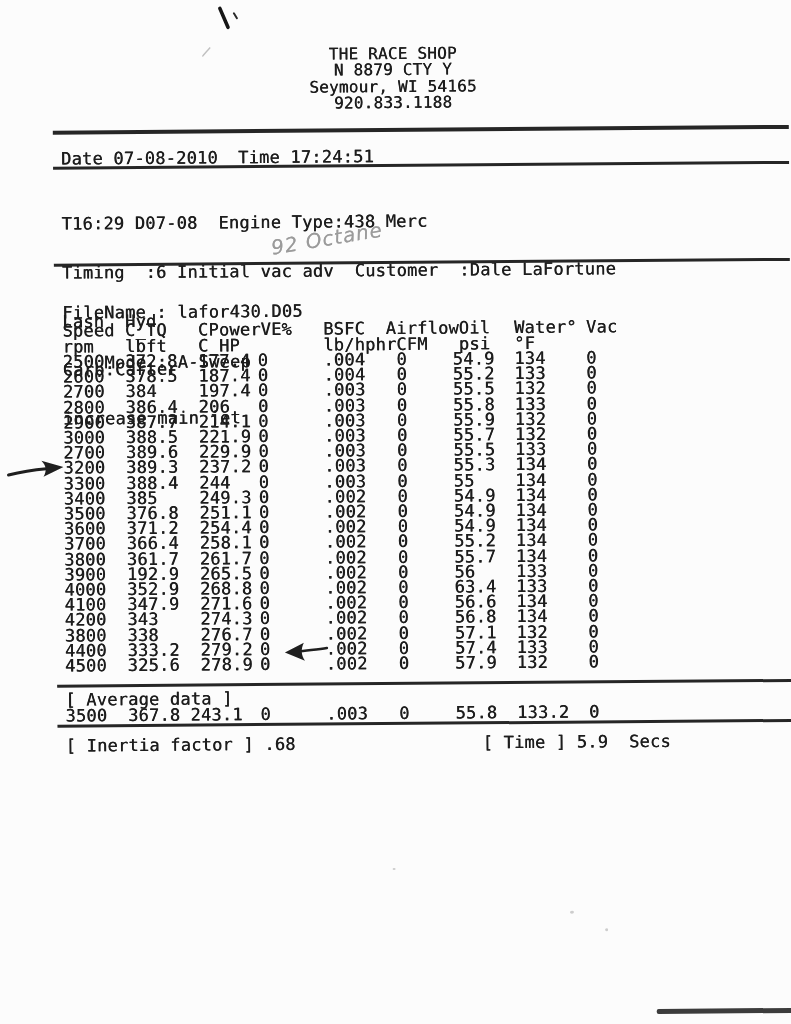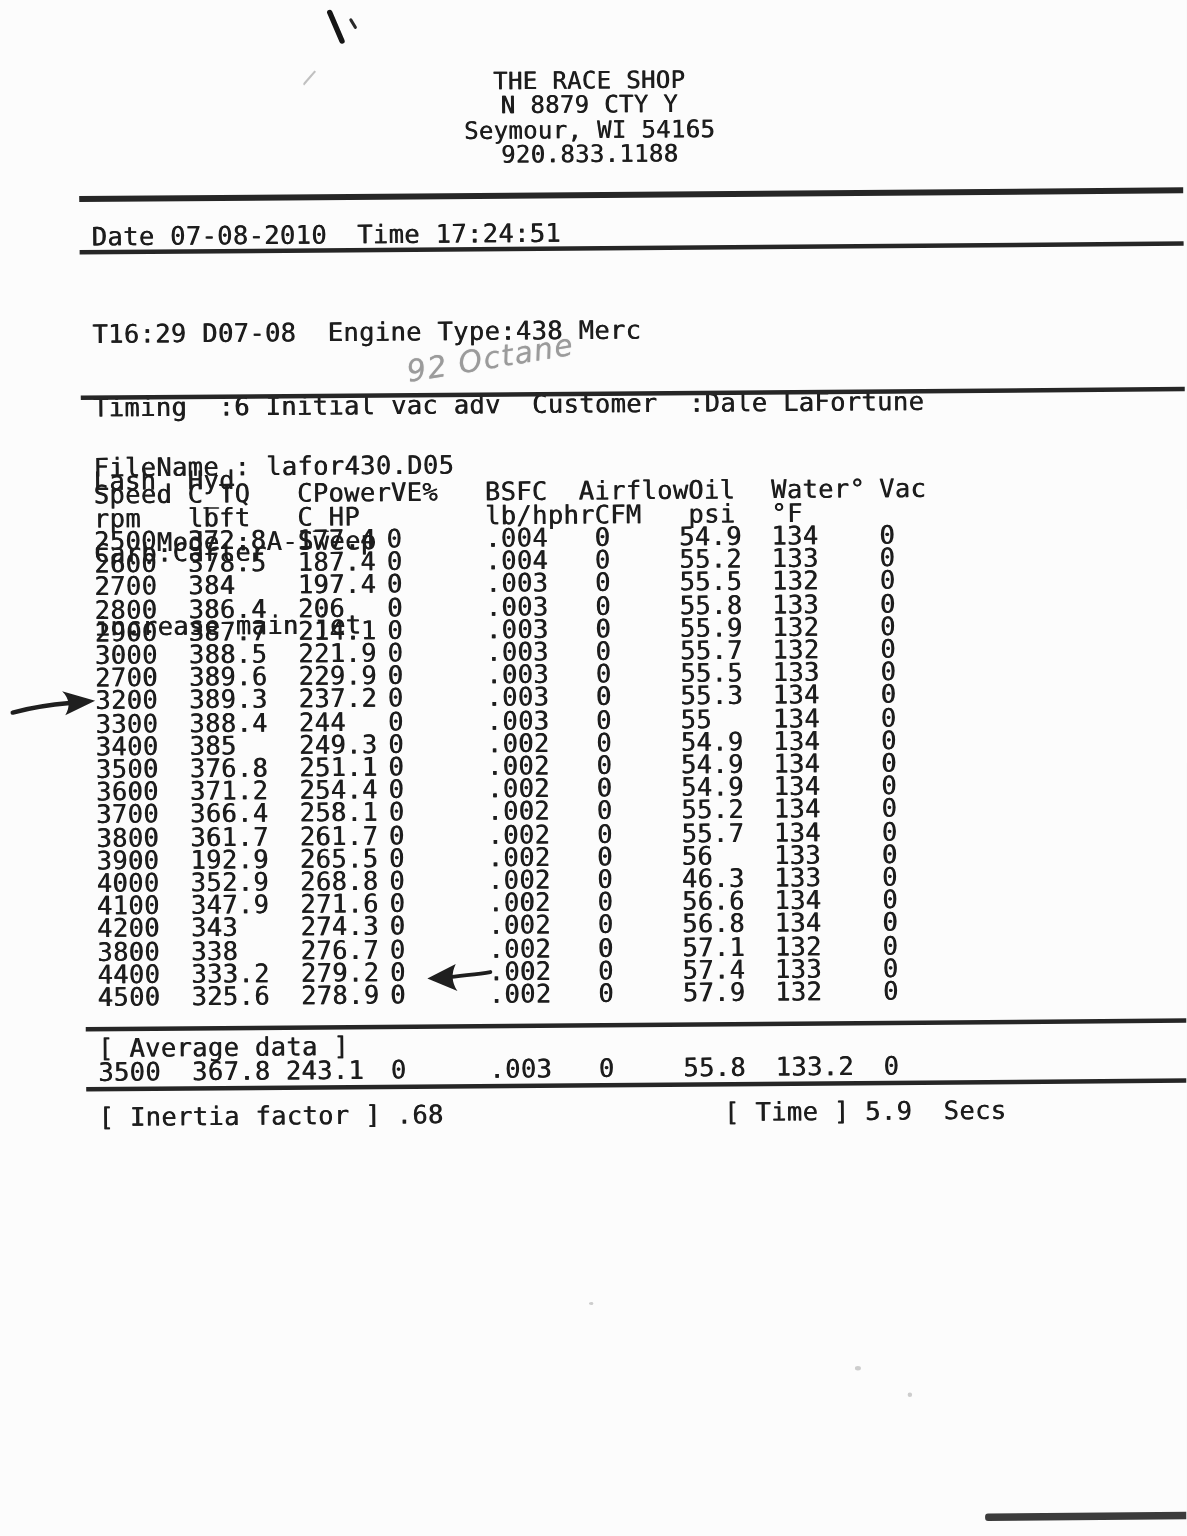--- a/index.html
+++ b/index.html
@@ -269,21 +269,21 @@
           <span class="tc" style="left: 451.619px;">133</span>
           <span class="tc" style="left: 523.586px;">0</span>
         </div>
         <div class="trow" style="top: 259px;">
           <span class="tc" style="left: 0px;">4000</span>
           <span class="tc" style="left: 62.58px;">352.9</span>
           <span class="tc" style="left: 135.59px;">268.8</span>
           <span class="tc" style="left: 195.041px;">0</span>
           <span class="tc" style="left: 260.75px;">.002</span>
           <span class="tc" style="left: 333.76px;">0</span>
-          <span class="tc" style="left: 390.082px;">46.3</span>
+          <span class="tc" style="left: 390.082px;">63.4</span>
           <span class="tc" style="left: 451.619px;">133</span>
           <span class="tc" style="left: 523.586px;">0</span>
         </div>
         <div class="trow" style="top: 274.2px;">
           <span class="tc" style="left: 0px;">4100</span>
           <span class="tc" style="left: 62.58px;">347.9</span>
           <span class="tc" style="left: 135.59px;">271.6</span>
           <span class="tc" style="left: 195.041px;">0</span>
           <span class="tc" style="left: 260.75px;">.002</span>
           <span class="tc" style="left: 333.76px;">0</span>

